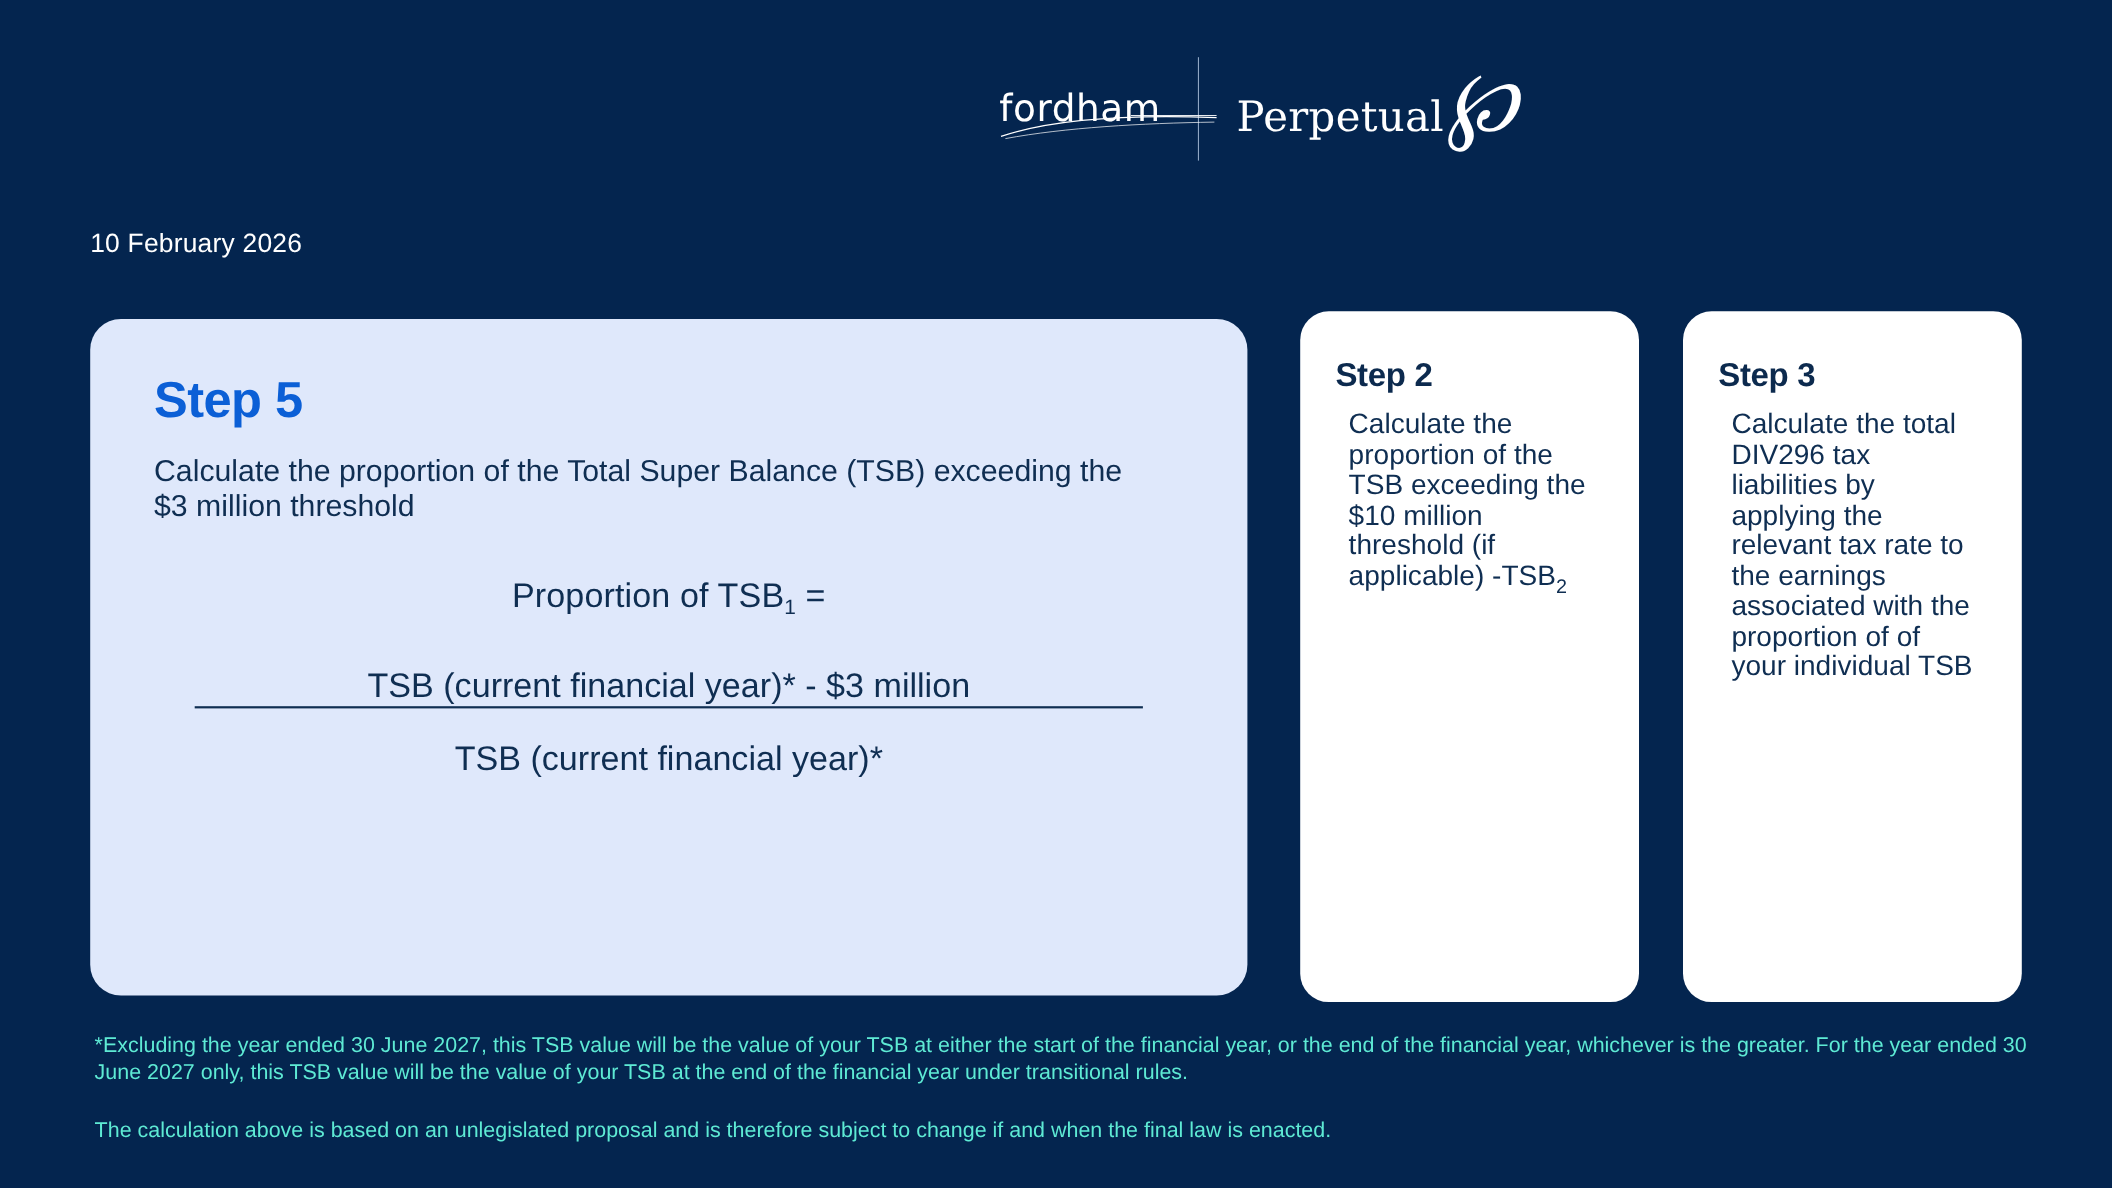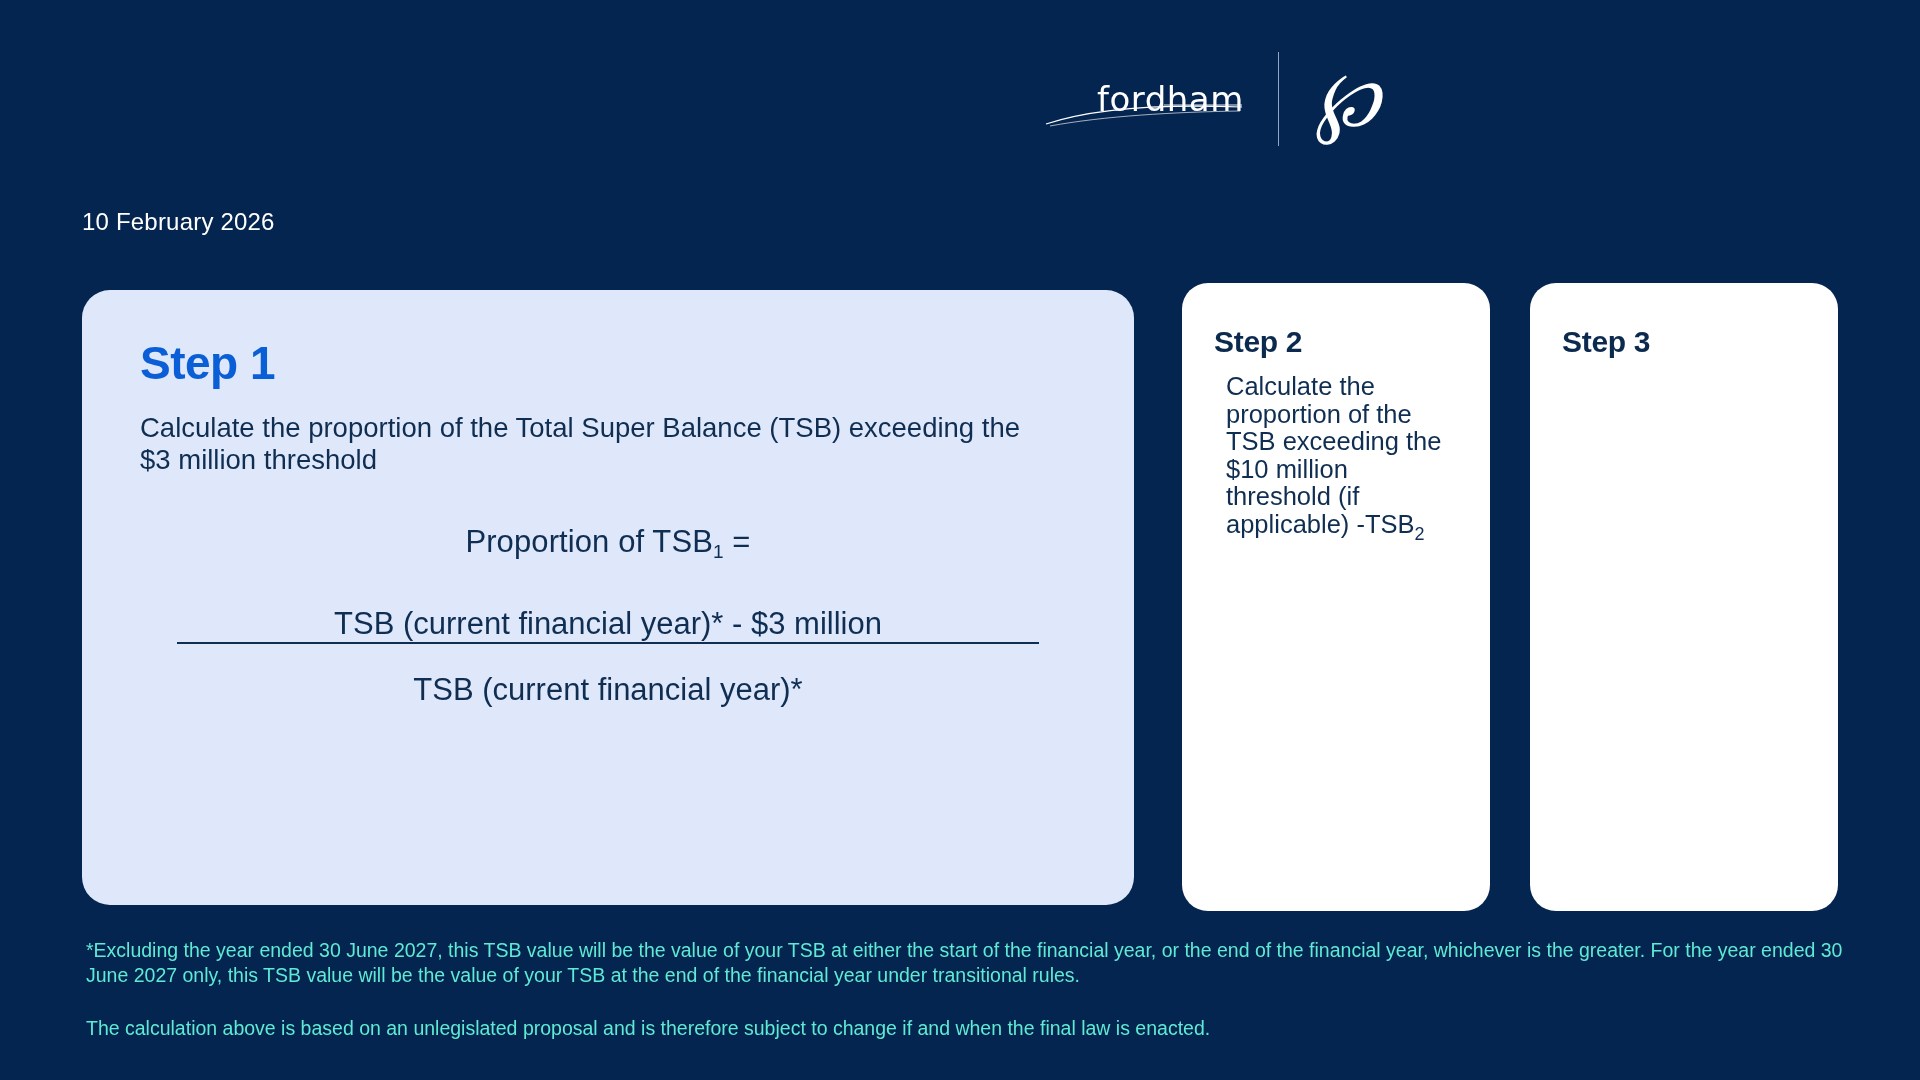--- a/index.html
+++ b/index.html
@@ -204,28 +204,29 @@
     <svg class="swoosh" viewBox="0 0 200 26">
       <path d="M2 22 C50 6 120 2 198 5" stroke="#ffffff" stroke-width="1.2" fill="none"></path>
       <path d="M6 24 C60 14 130 10 196 9" stroke="#ffffff" stroke-width="0.8" fill="none" opacity="0.8"></path>
       <path d="M120 3 L198 3" stroke="#ffffff" stroke-width="1" fill="none" opacity="0.9"></path>
     </svg>
   </div>
 
   <div class="logo-divider"></div>
 
   <div class="logo-perpetual">
+    <span class="word">Perpetual</span>
     <span class="mark">℘</span>
   </div>
 </div>
 
 <div class="date">10 February 2026</div>
 
 <div class="card-step1">
-  <div class="step1-title">Step 1</div>
+  <div class="step1-title">Step 5</div>
   <p class="step1-desc">Calculate the proportion of the Total Super Balance (TSB) exceeding the $3 million threshold</p>
 
   <div class="formula">
     <div class="formula-head">
       <span>Proportion of TSB</span><sub>1</sub><span> =</span>
     </div>
 
     <div class="frac">
       <div class="frac-num">TSB (current financial year)* - $3 million</div>
       <div class="frac-line"></div>
@@ -234,18 +235,19 @@
   </div>
 </div>
 
 <div class="card-small" id="card-step2">
   <div class="small-title">Step 2</div>
   <p class="small-body"><span>Calculate the proportion of the TSB exceeding the $10 million threshold (if applicable) -TSB</span><sub>2</sub></p>
 </div>
 
 <div class="card-small" id="card-step3">
   <div class="small-title">Step 3</div>
+  <p class="small-body">Calculate the total DIV296 tax liabilities by applying the relevant tax rate to the earnings associated with the proportion of of your individual TSB</p>
 </div>
 
 <div class="footnotes">
   <p class="footnote-1">*Excluding the year ended 30 June 2027, this TSB value will be the value of your TSB at either the start of the financial year, or the end of the financial year, whichever is the greater. For the year ended 30 June 2027 only, this TSB value will be the value of your TSB at the end of the financial year under transitional rules.</p>
   <p class="footnote-2">The calculation above is based on an unlegislated proposal and is therefore subject to change if and when the final law is enacted.</p>
 </div>
 
 </body></html>

